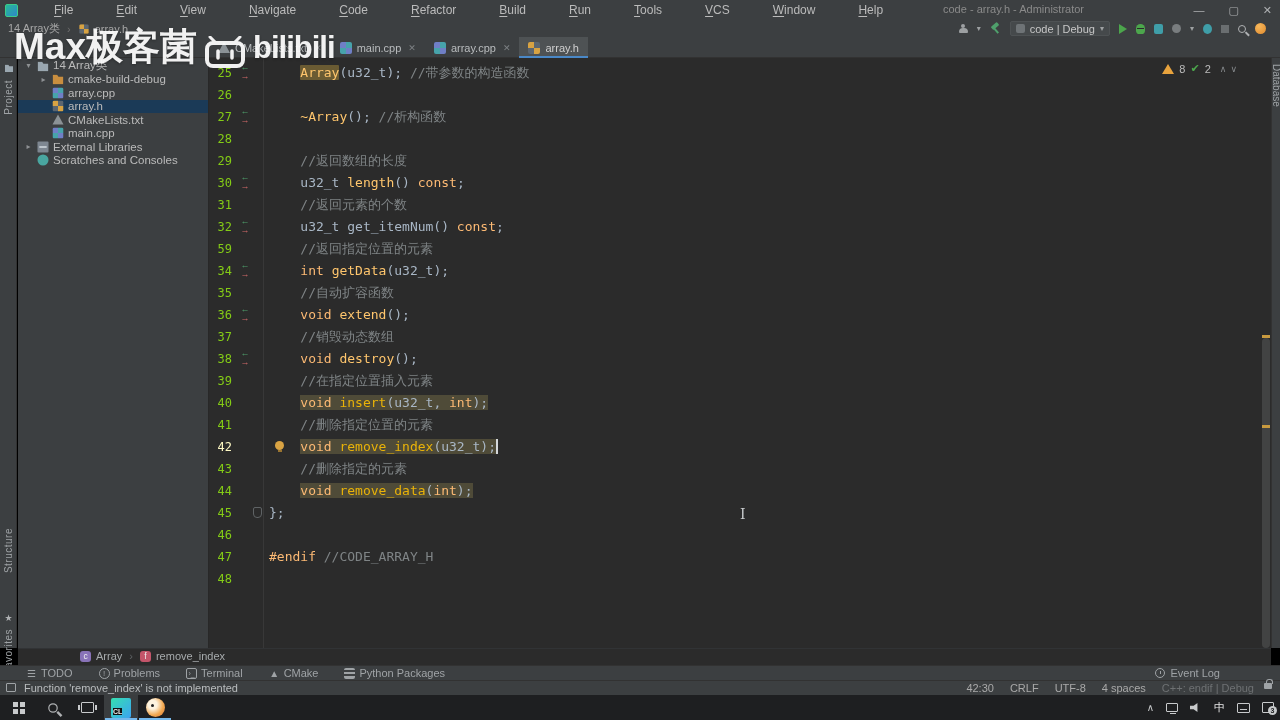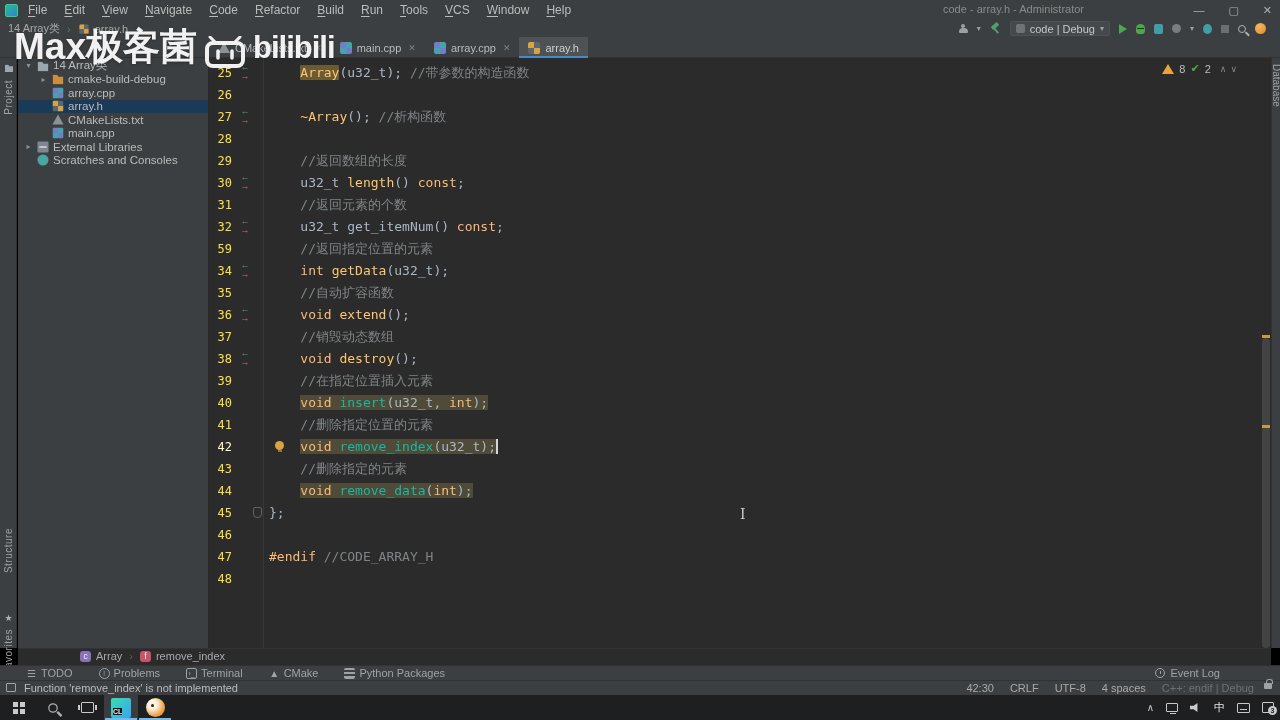--- a/index.html
+++ b/index.html
@@ -3,21 +3,21 @@
 <meta charset="utf-8">
 <style>
   *{margin:0;padding:0;box-sizing:border-box;}
   html,body{width:1280px;height:720px;overflow:hidden;background:#000;
     font-family:"Liberation Sans","DejaVu Sans",sans-serif;-webkit-font-smoothing:antialiased;}
   
   #titlebar{position:absolute;left:0;top:0;width:1280px;height:20px;background:#3C3F41;display:flex;align-items:center;}
   #app-logo{width:13px;height:13px;margin:0 10px 0 5px;border:1px solid #3DDC91;background:#1b1b1b;border-radius:2px;
     background-image:linear-gradient(135deg,#24C6A0 0%,#2E8FD8 100%);opacity:.9;}
   #menus{display:flex;gap:17px;font-size:12px;color:#BBBBBB;}
-  #menus .mi{cursor:default;}
+  #menus .mi{cursor:default;margin-left:26px;}
   #menus .mi u{text-decoration:underline;text-underline-offset:2px;}
   #win-title{position:absolute;left:943px;top:3px;font-size:11px;color:#8A8A8A;}
   #win-btns{position:absolute;right:8px;top:0;height:20px;display:flex;gap:24px;color:#AFB1B3;font-size:11px;align-items:center;}
   
   #navbar{position:absolute;left:0;top:20px;width:1280px;height:17px;background:#3C3F41;display:flex;align-items:center;font-size:11px;color:#A7A7A7;}
   #navbar .crumb{margin-left:8px;display:flex;align-items:center;gap:5px;}
   #navbar .sep{color:#6E6E6E;margin:0 2px;}
   #nav-toolbar{position:absolute;right:14px;top:0;height:17px;display:flex;align-items:center;gap:9px;}
   .cfg-box{display:flex;align-items:center;gap:5px;border:1px solid #4E5254;background:#45494B;border-radius:2px;height:15px;padding:0 5px;color:#C7C7C7;font-size:11px;}
   .tb-ic{display:inline-block;}
@@ -64,32 +64,32 @@
   #project{position:absolute;left:18px;top:58px;width:191px;height:590px;background:#3C3F41;border-right:1px solid #282828;font-size:11.5px;color:#BBBBBB;}
   .trow{height:13.5px;display:flex;align-items:center;gap:4px;white-space:nowrap;}
   .trow .chv{width:9px;color:#8E9193;font-size:8px;text-align:center;flex:none;}
   .trow.sel{background:#1B3A57;}
   .trow .fi{transform:scale(.92);}
   #proj-hscroll{position:absolute;left:20px;top:596px;width:170px;height:4px;background:#5A5D5F;border-radius:2px;}
   
   #editor{position:absolute;left:209px;top:58px;width:1052px;height:590px;background:#2B2B2B;}
   #editor:before{content:"";position:absolute;left:54px;top:0;bottom:0;width:1px;background:#383838;}
   .cl{position:relative;height:22px;}
-  .ln{position:absolute;left:0;width:23px;text-align:right;font:12px "DejaVu Sans Mono","Liberation Mono",monospace;color:#fde047;line-height:22px;}
+  .ln{position:absolute;left:0;width:23px;text-align:right;font:12px "DejaVu Sans Mono","Liberation Mono",monospace;color:#84cc16;line-height:22px;}
   .ln.cur{color:#fef9c3;}
   .gm{position:absolute;left:29px;top:1px;width:14px;height:20px;line-height:9px;font-size:9px;text-align:center;}
   .gm .a1{color:#4FA06C;display:block;height:9px;}
   .gm .a2{color:#D16A6A;display:block;height:9px;}
   .bulb{position:absolute;left:66px;top:5px;width:9px;height:9px;border-radius:50%;background:#D9A343;}
   .bulb:after{content:"";position:absolute;left:2.5px;top:9px;width:4px;height:2px;background:#9a7430;}
   .foldic{position:absolute;left:44px;top:5px;width:9px;height:11px;border:1px solid #5F6365;border-radius:2px 2px 4px 4px;}
   .code{position:absolute;left:60px;top:0;font:13px "DejaVu Sans Mono","Liberation Mono",monospace;line-height:22px;white-space:pre;color:#A9B7C6;}
   .kw{color:#fdba74;}
   .fn{color:#FFC66D;}
-  .fnd{color:#14b8a6;}
+  .fnd{color:#eab308;}
   .tx{color:#A9B7C6;}
   .cm{color:#7F8486;}
   .h{background:#4F4B38;}
   .u{background:#6A5B33;border-radius:1px;}
   .caret{display:inline-block;width:2px;height:15px;background:#D4D7DA;vertical-align:-3px;}
   #insp{position:absolute;right:20px;top:4px;display:flex;align-items:center;gap:5px;font-size:11px;color:#BBBBBB;}
   .warn-tri{width:0;height:0;border-left:6px solid transparent;border-right:6px solid transparent;border-bottom:10px solid #E8A33D;}
   .okchk{color:#4CA64C;font-size:11px;}
   .chvs{color:#85898C;font-size:9px;letter-spacing:4px;margin-left:4px;}
   #ibeam{position:absolute;left:531px;top:448px;color:#C9CCCE;font:14px "DejaVu Serif","Liberation Serif",serif;}

